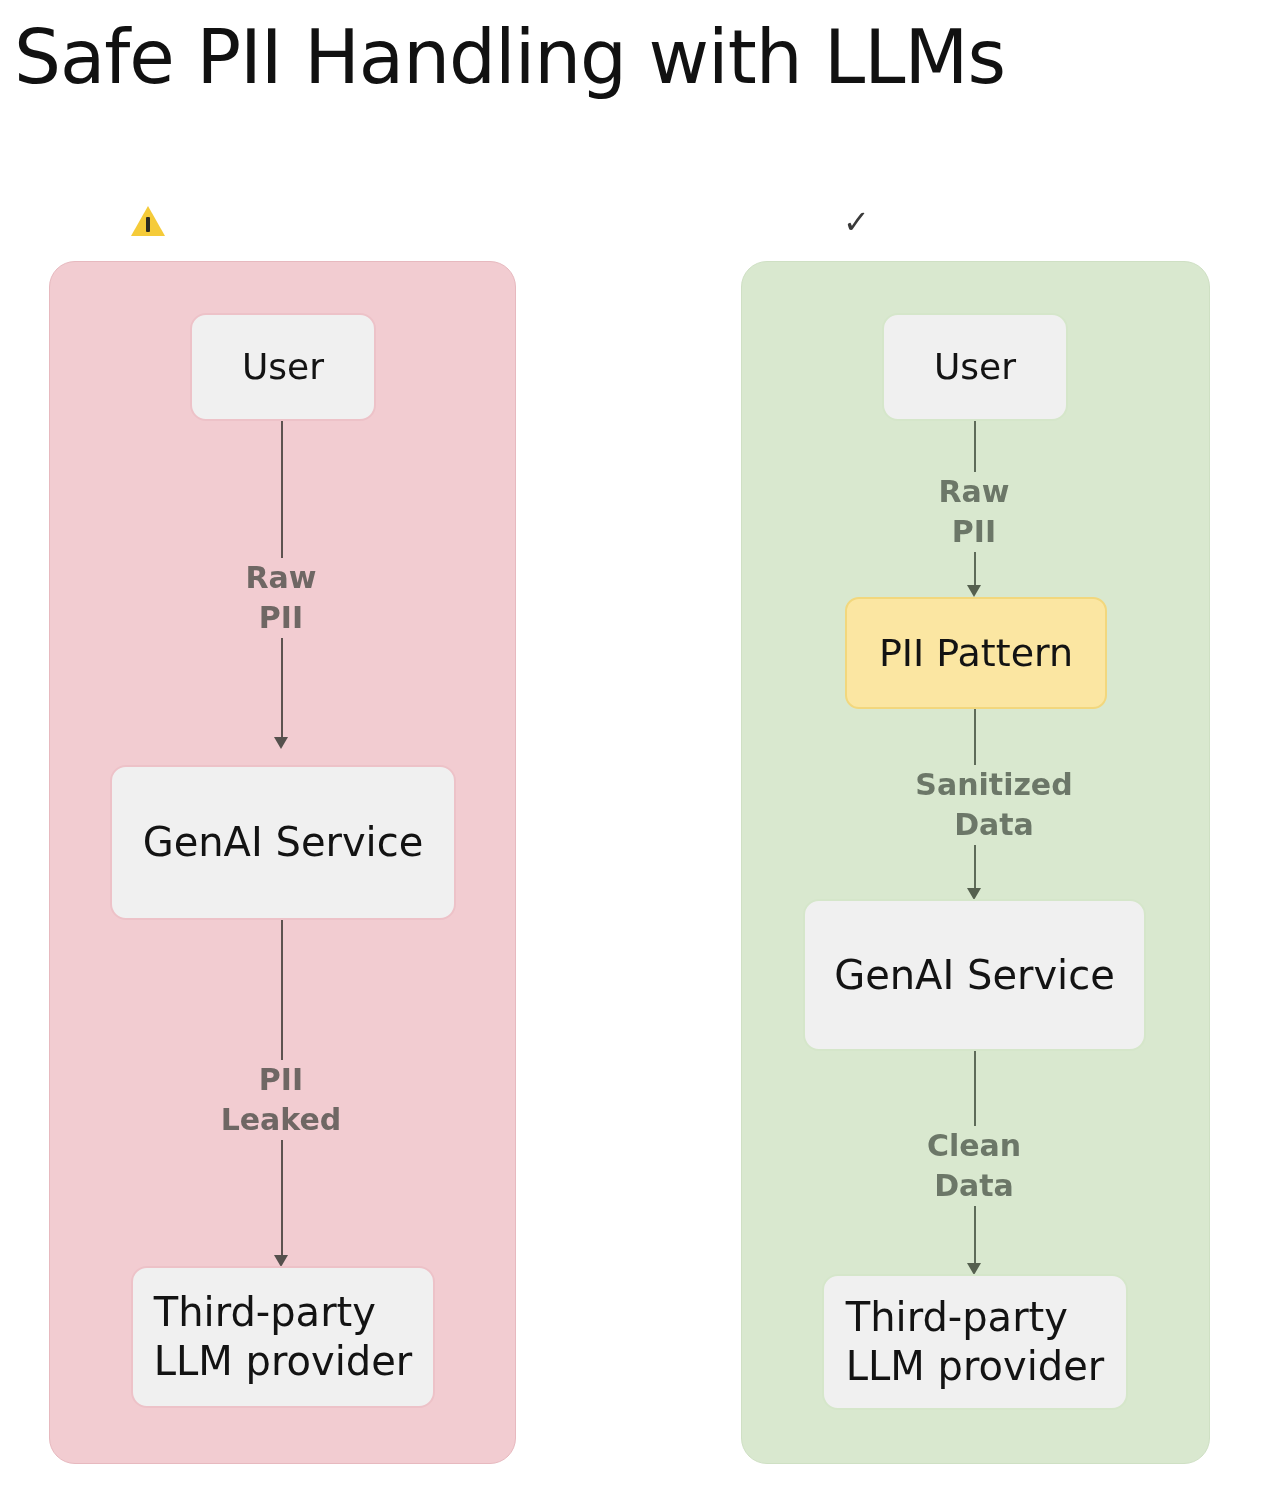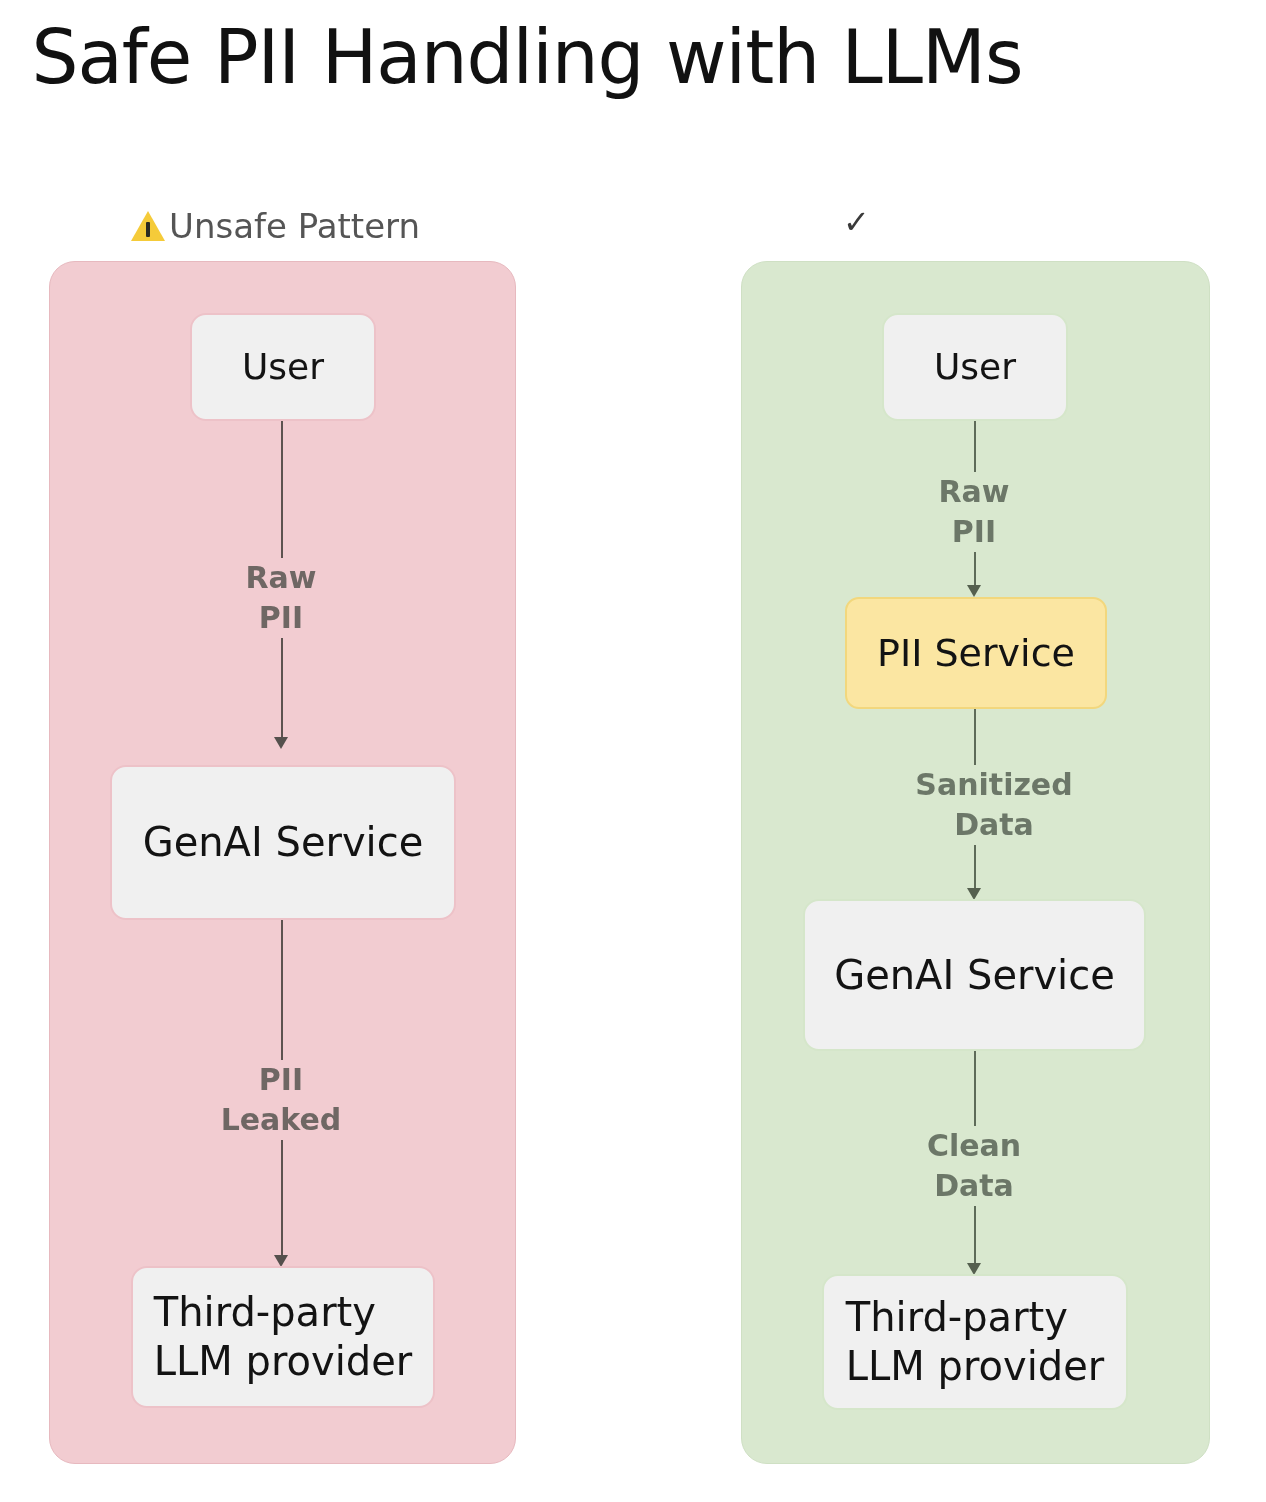--- a/index.html
+++ b/index.html
@@ -10,24 +10,24 @@
   body {
     width: 1266px;
     height: 1502px;
     font-family: "Liberation Sans", sans-serif;
     position: relative;
     overflow: hidden;
   }
 
   .page-title {
     position: absolute;
-    left: 8px;
+    left: 14px;
     top: 14px;
     width: 1038px;
-    text-align: center;
+    text-align: left;
     font-size: 74px;
     font-weight: 400;
     letter-spacing: -1px;
     color: #111111;
     font-family: "DejaVu Sans", sans-serif;
   }
 
   
   .panel-head {
     position: absolute;
@@ -161,21 +161,20 @@
 
 <div class="page-title">Safe PII Handling with LLMs</div>
 
 <div class="panel panel-unsafe"></div>
 
 <div class="panel-head panel-head-left">
   <span class="warn-icon">
     <span class="tri"></span>
       <span class="bang"></span>
   </span>
-  <span>Unsafe Pattern</span>
 </div>
 
 <div class="edge-line" style="left:281px; top:421px; height:316px;"></div>
 <div class="arrow-head" style="left:274px; top:737px;"></div>
 <div class="edge-label on-pink" style="left:181px; top:558px; width:200px;"><span class="lbl-bg">Raw
 PII</span></div>
 
 <div class="edge-line" style="left:281px; top:918px; height:337px;"></div>
 <div class="arrow-head" style="left:274px; top:1255px;"></div>
 <div class="edge-label on-pink" style="left:181px; top:1060px; width:200px;"><span class="lbl-bg">PII
@@ -213,21 +212,21 @@
 <div class="edge-line green-stroke" style="left:974px; top:1050px; height:215px;"></div>
 <div class="arrow-head green-stroke" style="left:967px; top:1263px;"></div>
 <div class="edge-label on-green" style="left:874px; top:1126px; width:200px;"><span class="lbl-bg">Clean
 Data</span></div>
 
 <div class="node greenish" style="left:882px; top:313px; width:186px; height:108px; font-size:36px;">
   <span>User</span>
 </div>
 
 <div class="node yellow" style="left:845px; top:597px; width:262px; height:112px; font-size:38px;">
-  <span>PII Service</span>
+  <span>PII Pattern</span>
 </div>
 
 <div class="node greenish" style="left:803px; top:899px; width:343px; height:152px; font-size:40px;">
   <span>GenAI Service</span>
 </div>
 
 <div class="node greenish" style="left:822px; top:1274px; width:306px; height:136px; font-size:40px; white-space:pre-line;">
   <span>Third-party
 LLM provider</span>
 </div>

